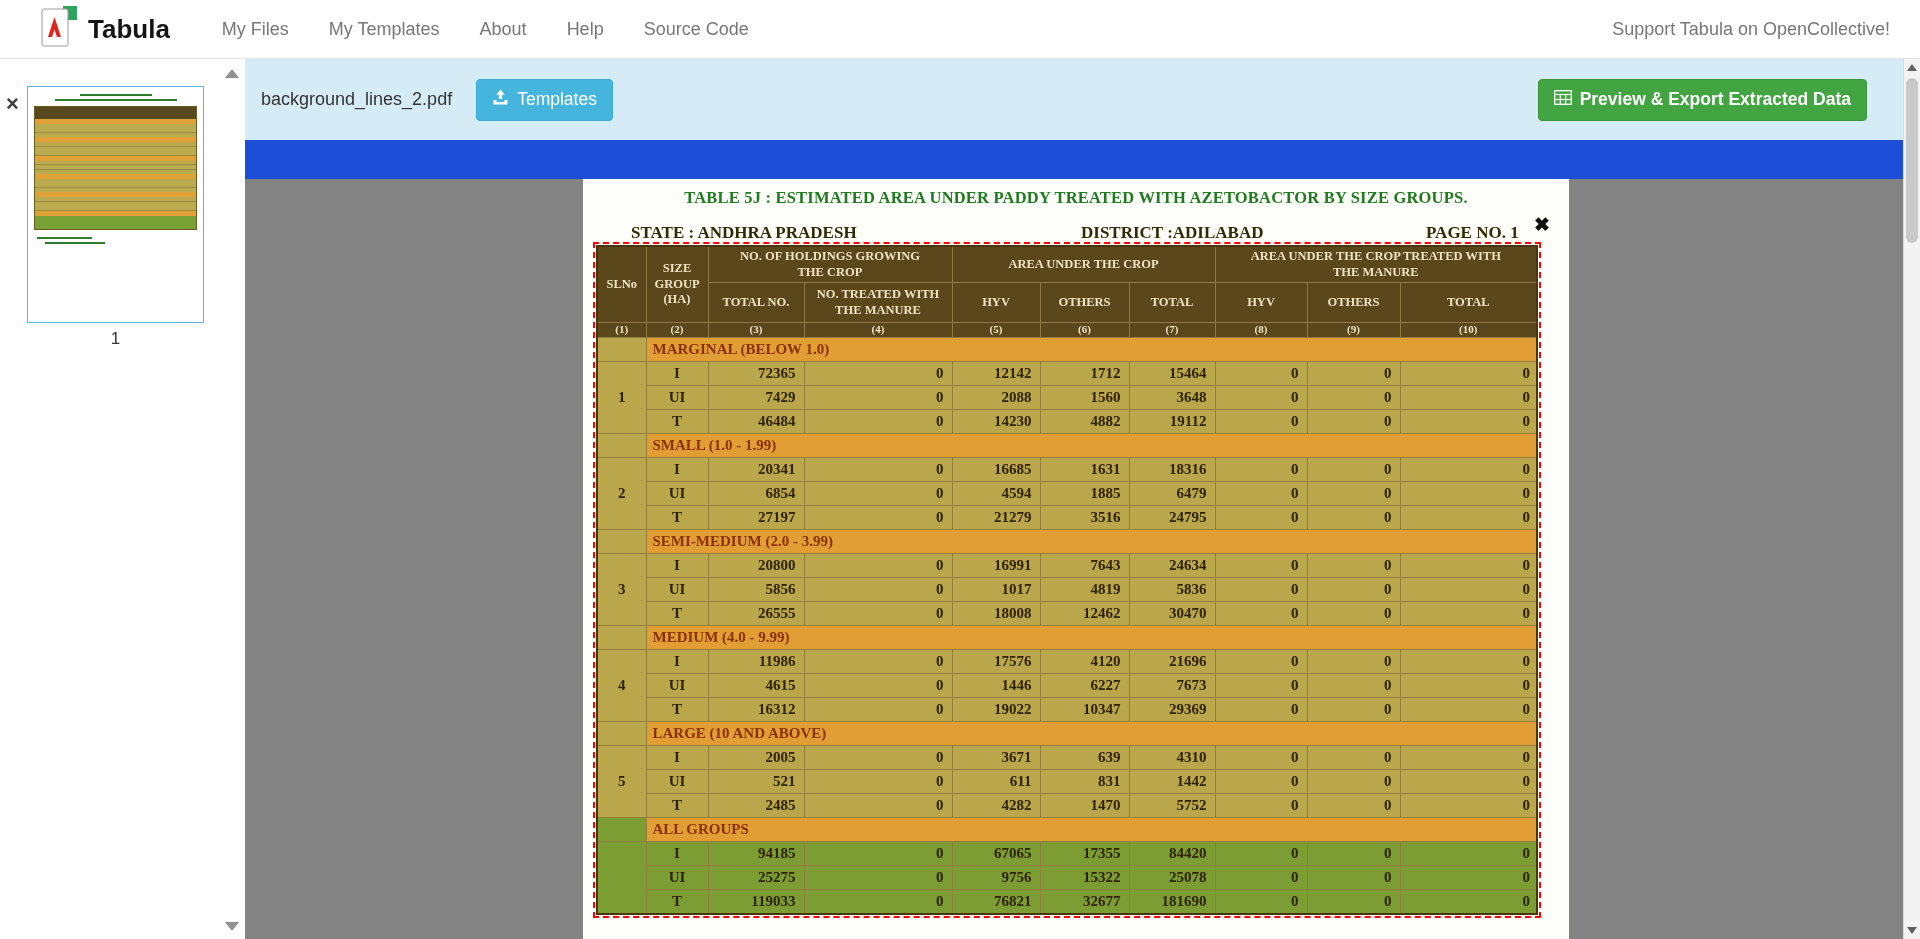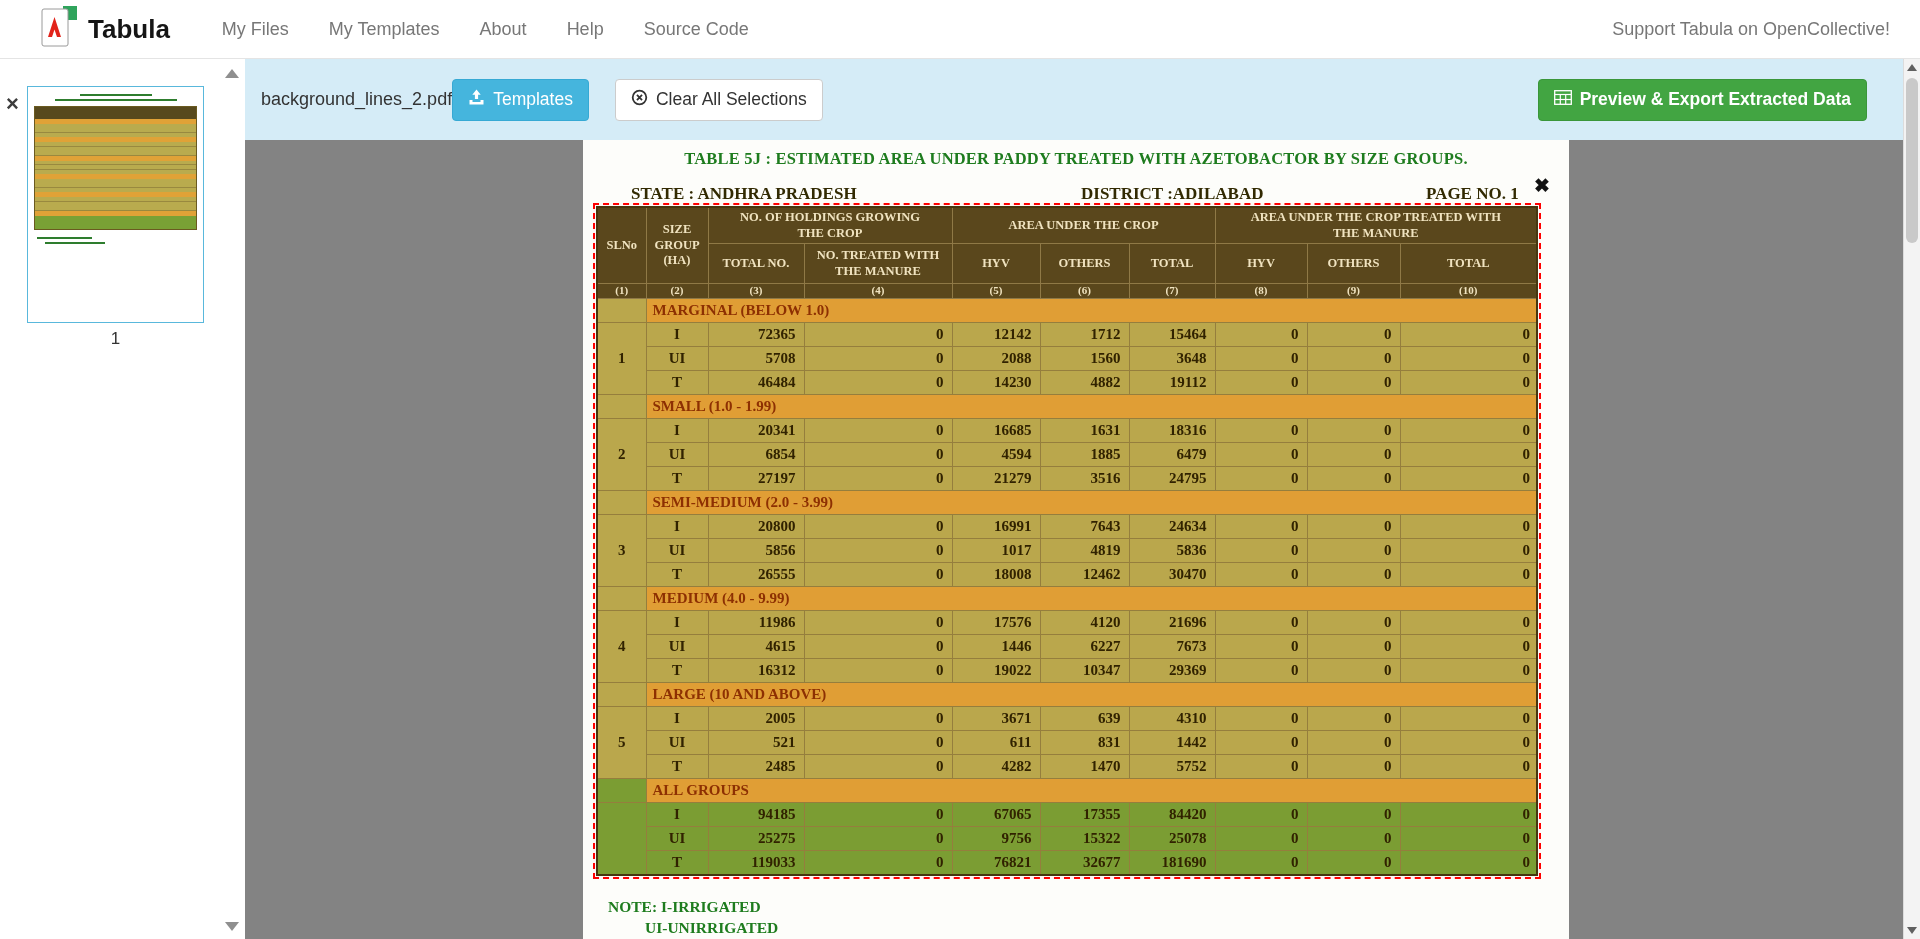--- a/index.html
+++ b/index.html
@@ -39,31 +39,31 @@
   .mt-head { height:12px; background:#57491d; }
   .mt-body { position:absolute; top:12px; bottom:0; left:0; right:0;
              background:repeating-linear-gradient(to bottom,#b9ab4e 0 4px,#99893f 4px 4.6px); }
   .mt-band { position:absolute; left:0; right:0; height:5px; background:#e0a237; }
   .mt-green { position:absolute; left:0; right:0; top:109px; height:13px; background:#79a135; }
 
   
   .workspace { flex:1; display:flex; flex-direction:column; min-width:0; }
   .toolbar { height:81px; background:#d5ecf7; display:flex; align-items:center;
              padding-left:16px; flex:none; }
-  .filename { font-size:18px; color:#333; white-space:nowrap; }
+  .filename { font-size:18px; color:#333; margin-right:24px; white-space:nowrap; }
   .btn { height:42px; display:inline-flex; align-items:center; gap:8px; padding:0 15px;
          border-radius:4px; font-size:17.5px; cursor:pointer; border:1px solid transparent;
          font-family:"Liberation Sans",sans-serif; white-space:nowrap; }
   .btn-info    { background:#45b5dd; border-color:#36a9d4; color:#fff; }
   .btn-default { background:#ffffff; border-color:#cccccc; color:#333; margin-left:26px; }
   .btn-disabled{ background:#e3e7ea; border-color:#c6ced3; color:#9aa0a5; margin-left:28px; cursor:default; }
   .btn-success { background:#42a542; border-color:#3a963a; color:#fff; margin-left:auto; margin-right:36px; font-weight:bold; }
 
   
-  .doc-area { flex:1; position:relative; overflow:hidden; background:#838383; }
+  .doc-area { flex:1; position:relative; overflow:hidden; background:#838383;margin-top:39px; }
   .pdf-page { position:absolute; left:338px; top:0; width:986px; height:862px; background:#fdfdfa; }
   .doc-title { position:absolute; top:9px; left:0; right:0; text-align:center; color:#1e7c1e;
                font:bold 16.5px "Liberation Serif","DejaVu Serif",serif; letter-spacing:.2px; }
   .doc-meta span { position:absolute; top:44px; font:bold 17px "Liberation Serif","DejaVu Serif",serif;
                    color:#322a02; white-space:nowrap; }
   .meta-state    { left:48px; }
   .meta-district { left:498px; }
   .meta-page     { left:843px; }
 
   .table-wrap { position:absolute; left:13px; top:66px; }
@@ -170,29 +170,20 @@
         <button class="btn btn-info">
           <span>
             <svg width="17" height="16" viewBox="0 0 16 16" fill="#fff">
               <path d="M8 0.5 L12.2 5.8 H9.6 V10 H6.4 V5.8 H3.8 Z"></path>
               <path d="M1 11 H4 V13 H12 V11 H15 V15.5 H1 Z"></path>
             </svg>
           </span>
           <span>Templates</span>
         </button>
 
-        <button class="btn btn-default">
-          <span>
-            <svg width="17" height="17" viewBox="0 0 16 16">
-              <circle cx="8" cy="8" r="6.4" fill="none" stroke="#333" stroke-width="1.7"></circle>
-              <path d="M5.6 5.6 L10.4 10.4 M10.4 5.6 L5.6 10.4" stroke="#333" stroke-width="1.7"></path>
-            </svg>
-          </span>
-          <span>Clear All Selections</span>
-        </button>
 
 
         <button class="btn btn-success">
           <span>
             <svg width="18" height="15" viewBox="0 0 18 15">
               <rect x="0.7" y="0.7" width="16.6" height="13.6" fill="none" stroke="#fff" stroke-width="1.3"></rect>
               <line x1="1" y1="4.5" x2="17" y2="4.5" stroke="#fff" stroke-width="1.2"></line>
               <line x1="1" y1="9.5" x2="17" y2="9.5" stroke="#fff" stroke-width="1.2"></line>
               <line x1="6.3" y1="4.5" x2="6.3" y2="14" stroke="#fff" stroke-width="1.2"></line>
               <line x1="11.7" y1="4.5" x2="11.7" y2="14" stroke="#fff" stroke-width="1.2"></line>
@@ -273,21 +264,21 @@
                     <td class="val">0</td>
                     <td class="val">12142</td>
                     <td class="val">1712</td>
                     <td class="val">15464</td>
                     <td class="val">0</td>
                     <td class="val">0</td>
                     <td class="val">0</td>
                   </tr>
                   <tr class="data-row">
                     <td class="irr">UI</td>
-                    <td class="val">5708</td>
+                    <td class="val">7429</td>
                     <td class="val">0</td>
                     <td class="val">2088</td>
                     <td class="val">1560</td>
                     <td class="val">3648</td>
                     <td class="val">0</td>
                     <td class="val">0</td>
                     <td class="val">0</td>
                   </tr>
                   <tr class="data-row">
                     <td class="irr">T</td>

